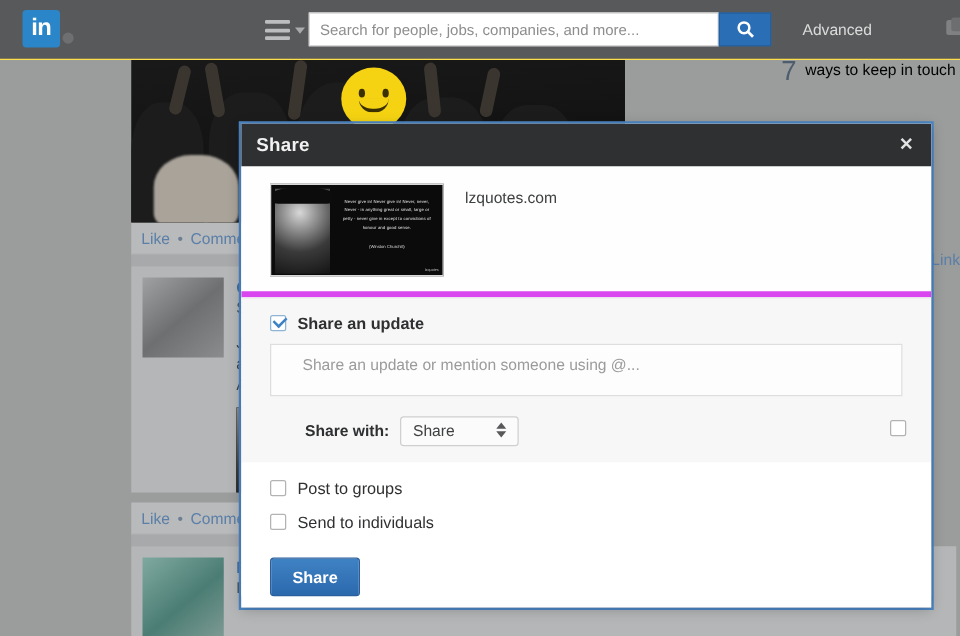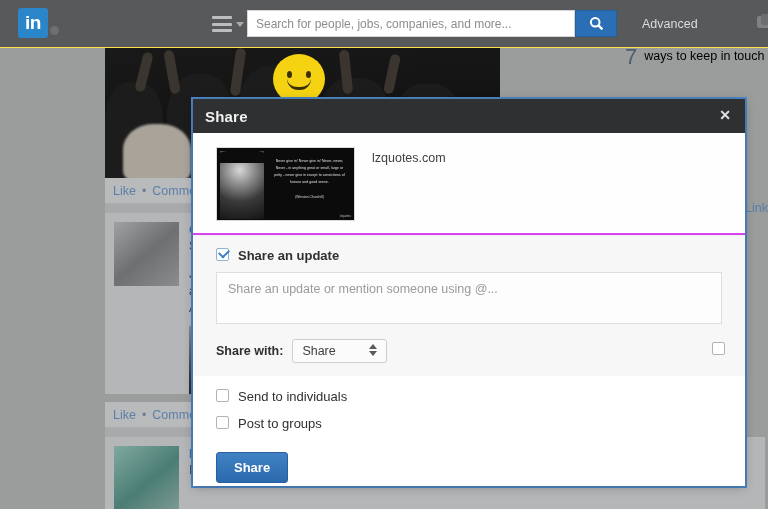--- a/index.html
+++ b/index.html
@@ -300,21 +300,21 @@
     position: absolute; right: 14px; top: 9px;
     color: #e3e3e3; font-size: 14px; font-weight: bold;
     cursor: pointer; line-height: 14px;
     font-family: "Liberation Sans", sans-serif;
   }
 
   .modal-preview {
     background: #fefefe;
     padding: 14px 0 12px 0;
     display: flex;
-    border-bottom: 2px solid #d946ef;
+    border-bottom: 5px solid #d946ef;
   }
   .preview-thumb {
     flex: none;
     width: 139px; height: 74px;
     margin-left: 23px;
     background: #0b0b0b;
     border: 1px solid #d9d9d9;
     position: relative;
     overflow: hidden;
   }
@@ -353,21 +353,21 @@
     font-size: 12.5px; color: #3f4041; font-weight: normal;
   }
 
   
   .update-section {
     background: #f7f7f7;
     border-top: 1px solid #eeeeee;
     padding: 12px 0 0 0;
   }
   .row-check {
-    display: flex; align-items: flex-start;
+    display: flex; align-items: center;
     padding-left: 23px;
   }
   .cb {
     flex: none;
     width: 13px; height: 13px;
     border: 1px solid #b3b3b3;
     background: #fff;
     border-radius: 2px;
     position: relative;
     cursor: pointer;
@@ -383,40 +383,41 @@
   }
   .row-check .lbl {
     margin-left: 9px;
     font-size: 13px; color: #2f3031; font-weight: bold;
     cursor: pointer;
   }
 
   .update-box-wrap { padding: 9px 23px 0 23px; }
   .update-box {
     width: 100%;
-    height: 52px;
+    height: 42px;
     background: #fdfdfd;
     border: 1px solid #dedede;
-    padding: 9px 11px;
+    padding: 9px 25px;
     font-size: 12.5px;
     color: #8d8d8d;
     resize: none;
     outline: none;
     font-family: "Liberation Sans", sans-serif;
   }
   .update-box::placeholder { color: #9b9b9b; }
 
   .sharewith-row {
     display: flex; align-items: center;
     padding: 11px 23px 13px 23px;
     position: relative;
   }
   .sharewith-label {
     font-size: 12.5px; font-weight: bold; color: #2f3031;
     margin-right: 9px;
+    margin-left: 28px;
   }
   .sw-select {
     position: relative;
     width: 95px; height: 24px;
     background: #fbfbfb;
     border: 1px solid #cfcfcf;
     border-radius: 3px;
     font-size: 12.5px;
     color: #3f4041;
     display: flex; align-items: center;
@@ -590,25 +591,25 @@
               <span class="dn"></span>
           </span>
         </div>
         <span class="cb trailing-cb"></span>
       </div>
     </div>
 
     <div class="options-section">
       <div class="row-check">
         <span class="cb"></span>
-        <span class="lbl">Send to individuals</span>
+        <span class="lbl">Post to groups</span>
       </div>
       <div class="row-check">
         <span class="cb"></span>
-        <span class="lbl">Post to groups</span>
+        <span class="lbl">Send to individuals</span>
       </div>
       <div class="share-btn">Share</div>
     </div>
   </div>
 
   <div class="topnav">
     <div class="topnav-inner">
       <div class="li-logo">in</div>
       <div class="li-logo-dot"></div>
 

